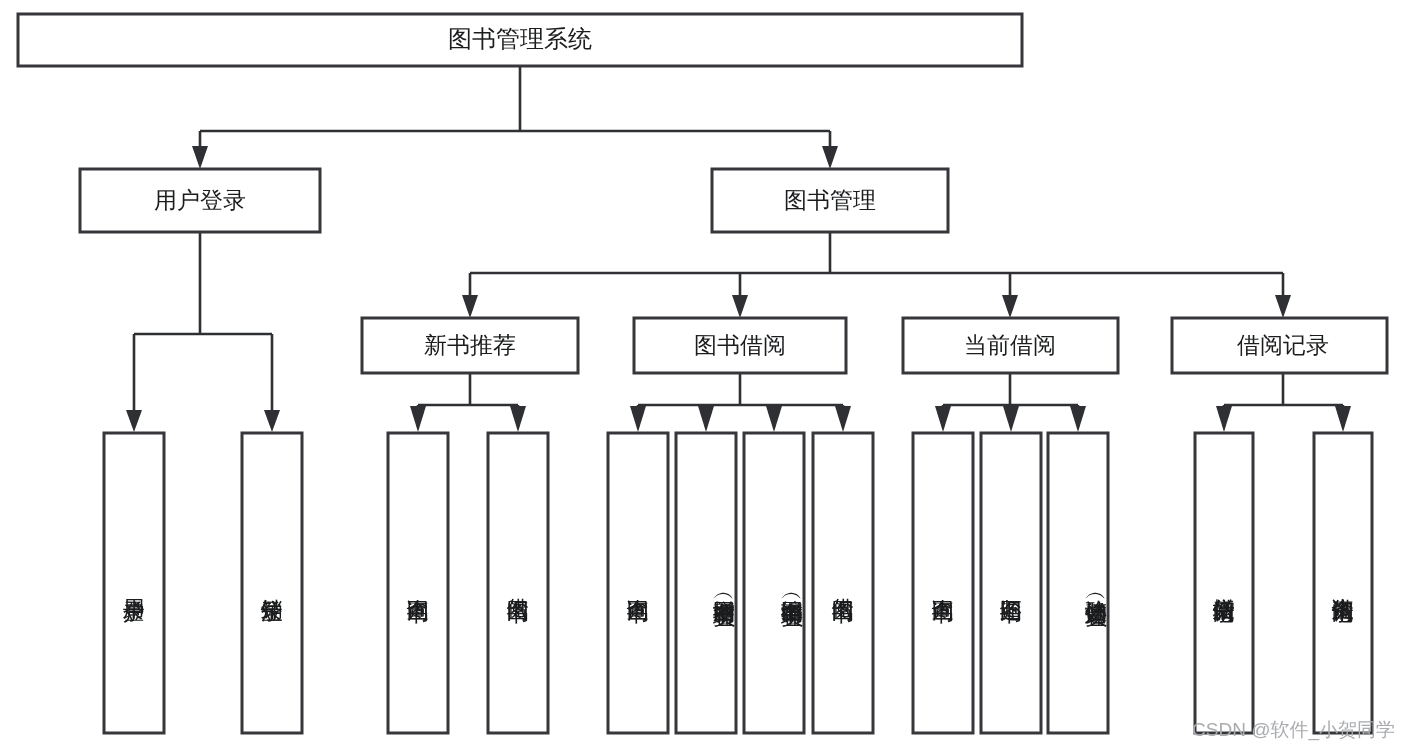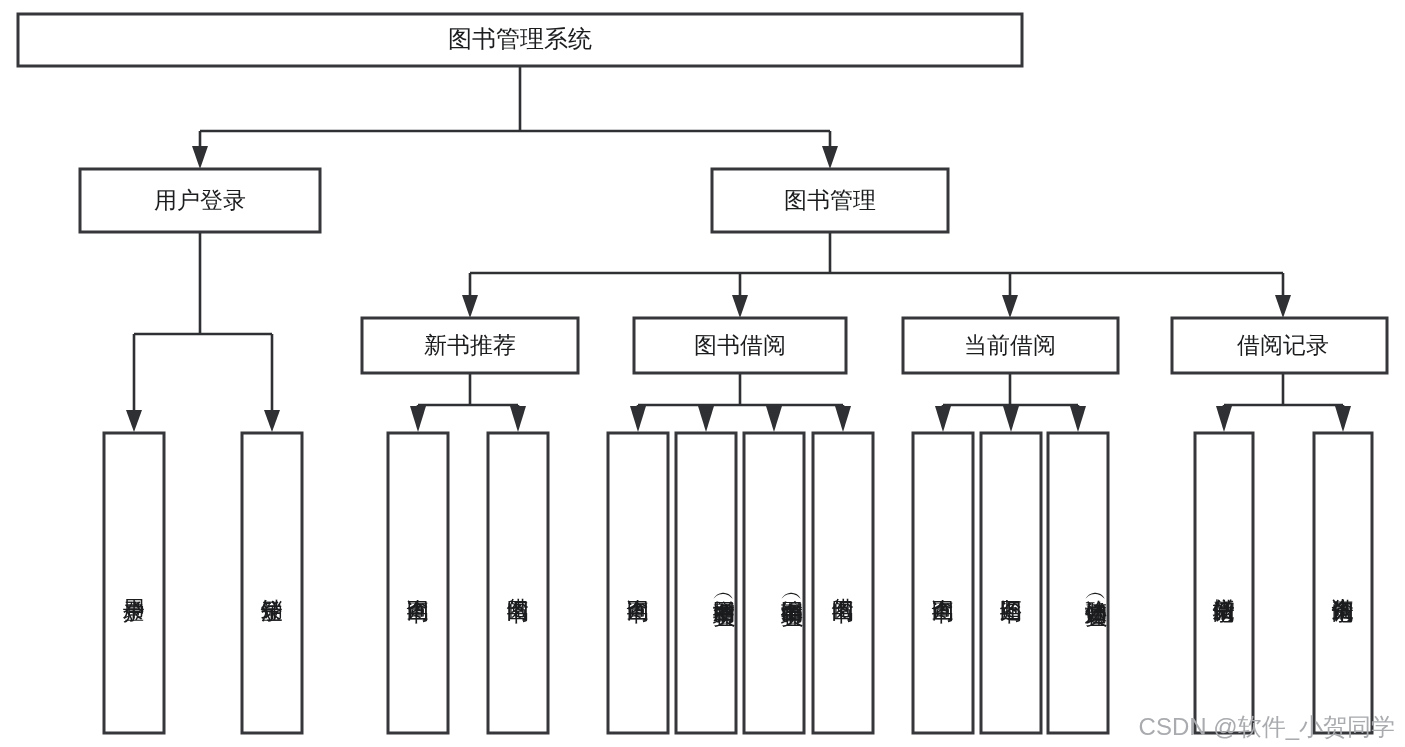--- a/index.html
+++ b/index.html
@@ -65,21 +65,21 @@
     color: #1b1c1e;
     letter-spacing: 1px;
     white-space: nowrap;
     pointer-events: none;
   }
   .watermark {
     position: absolute;
     right: 10px;
     bottom: 4px;
     font-family: "Liberation Sans", "DejaVu Sans", sans-serif;
-    font-size: 24px;
+    font-size: 19px;
     color: #a9abae;
     white-space: nowrap;
     user-select: none;
   }
 </style>
 </head>
 <body>
 
 <div id="canvas">
 

